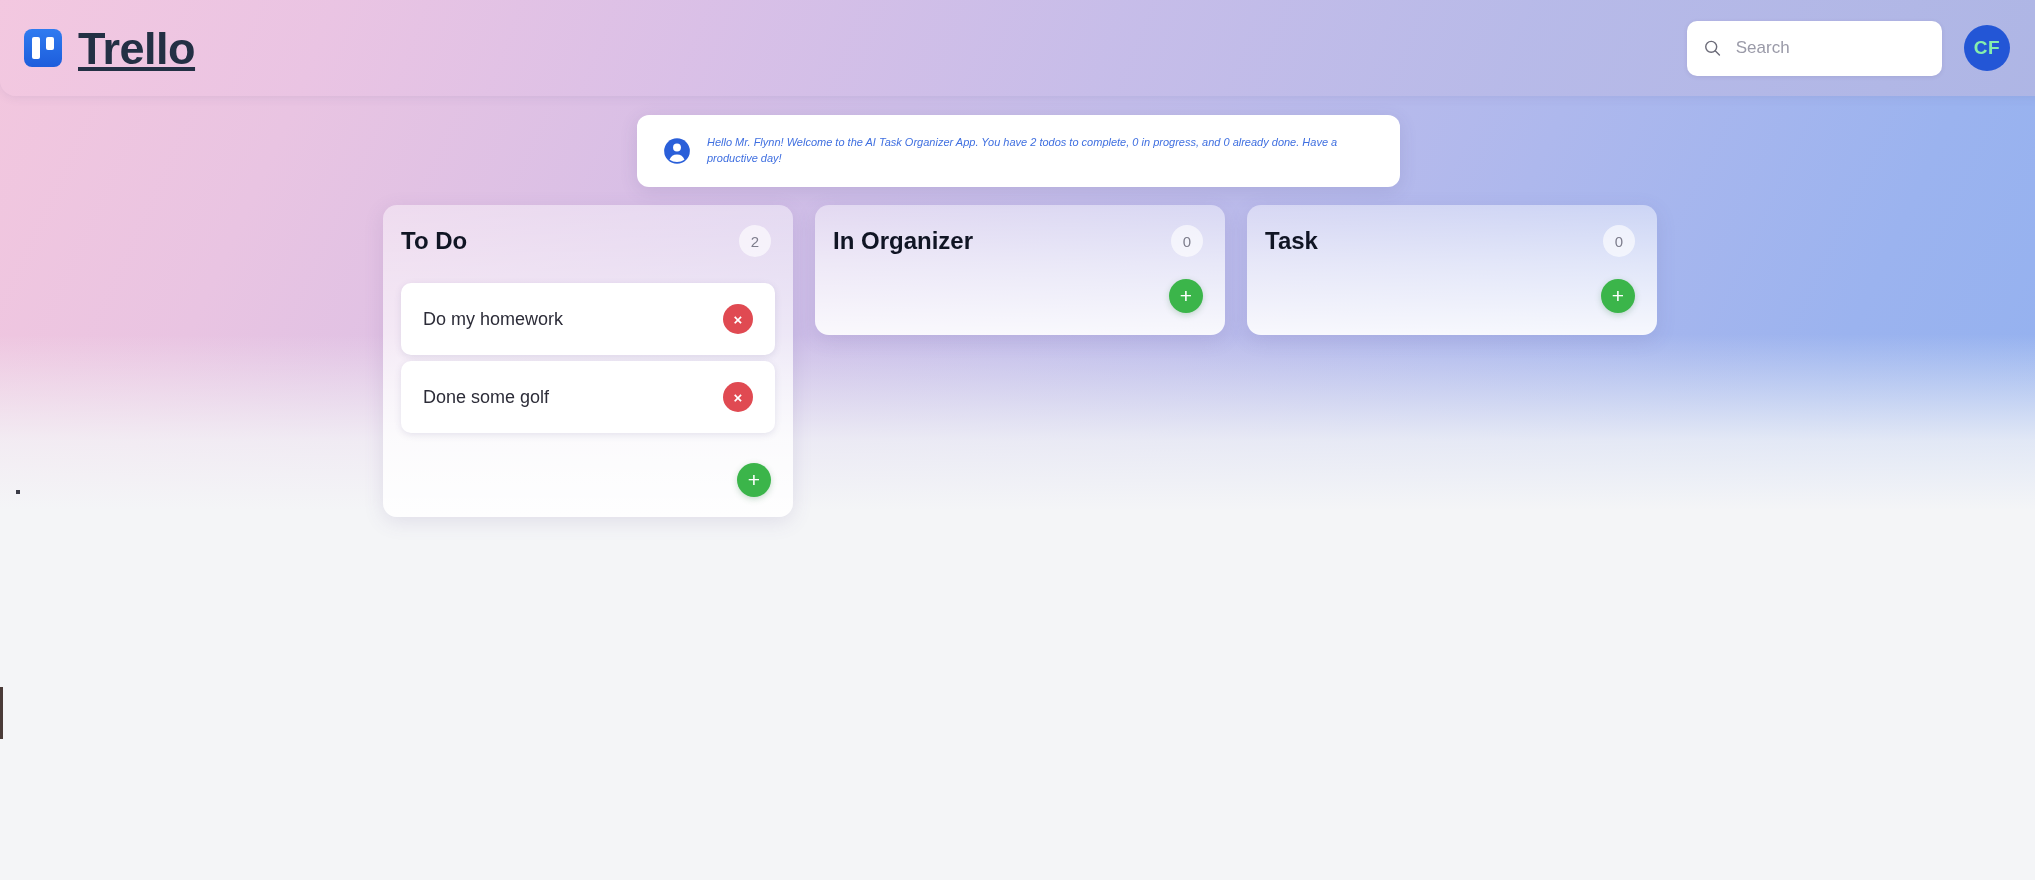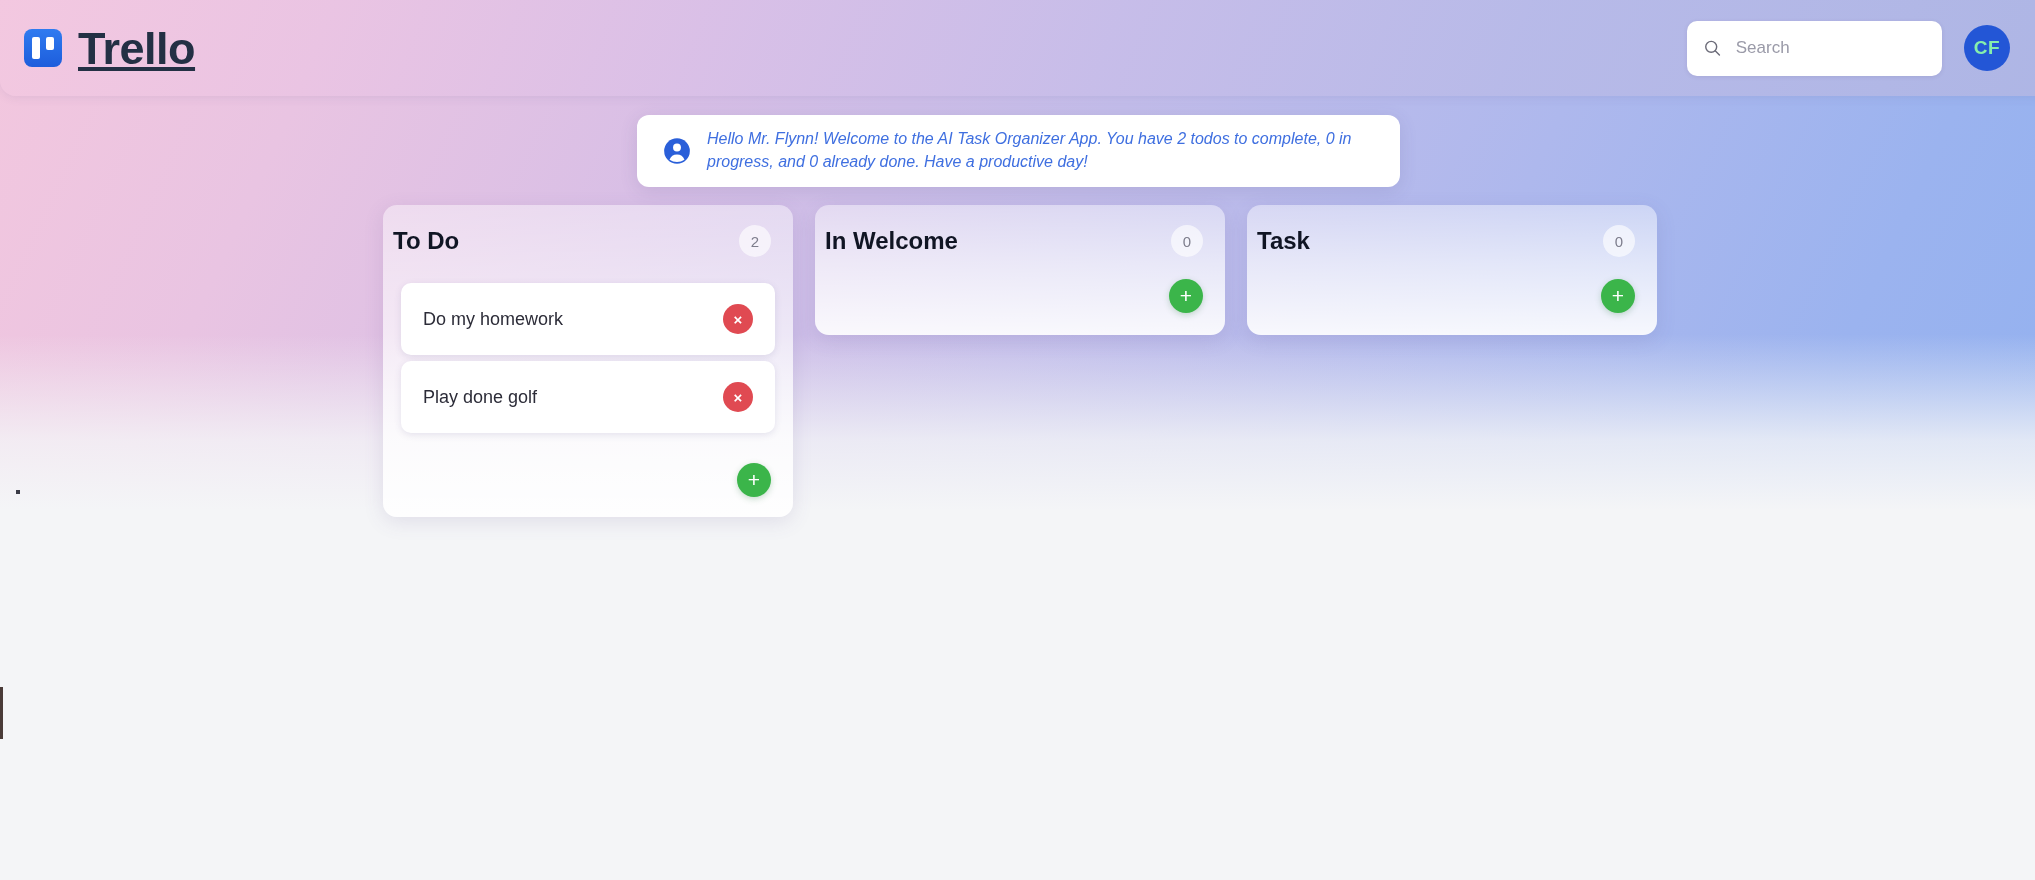--- a/index.html
+++ b/index.html
@@ -156,21 +156,21 @@
     box-shadow: 0 4px 18px rgba(80,70,130,0.14);
     display: flex;
     align-items: center;
     padding: 0 26px;
     gap: 16px;
   }
 
   .person-icon { flex: none; width: 28px; height: 28px; }
 
   #welcome-text {
-    font-size: 16px;
+    font-size: 11px;
     font-style: italic;
     line-height: 1.42;
     color: #3f6fe0;
     max-width: 672px;
   }
 
   
   #board {
     position: absolute;
     left: 383px;
@@ -190,21 +190,21 @@
         rgba(255,255,255,0.90) 100%);
     box-shadow: 0 5px 20px rgba(90,80,140,0.13);
     padding: 20px 0 0 0;
     overflow: hidden;
   }
 
   .column-header {
     display: flex;
     align-items: center;
     justify-content: space-between;
-    padding: 0 22px 16px 10px;
+    padding: 0 22px 16px 18px;
     text-align: right;
   }
   .column-title {
     font-size: 24px;
     font-weight: bold;
     color: #101524;
   }
   .column-count {
     width: 32px;
     height: 32px;
@@ -334,31 +334,31 @@
         <div class="column-header">
           <div class="column-title">To Do</div>
           <div class="column-count">2</div>
         </div>
         <div class="column-cards">
           <div class="task-card">
             <div class="task-title">Do my homework</div>
             <button class="delete-btn">×</button>
           </div>
           <div class="task-card">
-            <div class="task-title">Play done golf</div>
+            <div class="task-title">Done some golf</div>
             <button class="delete-btn">×</button>
           </div>
         </div>
         <div class="column-footer">
           <button class="add-btn">+</button>
         </div>
       </div>
       <div class="column empty">
         <div class="column-header">
-          <div class="column-title">In Welcome</div>
+          <div class="column-title">In Organizer</div>
           <div class="column-count">0</div>
         </div>
         <div class="column-footer">
           <button class="add-btn">+</button>
         </div>
       </div>
       <div class="column empty">
         <div class="column-header">
           <div class="column-title">Task</div>
           <div class="column-count">0</div>

